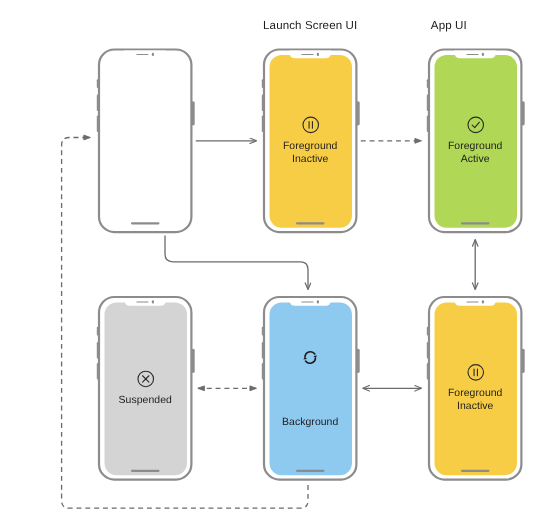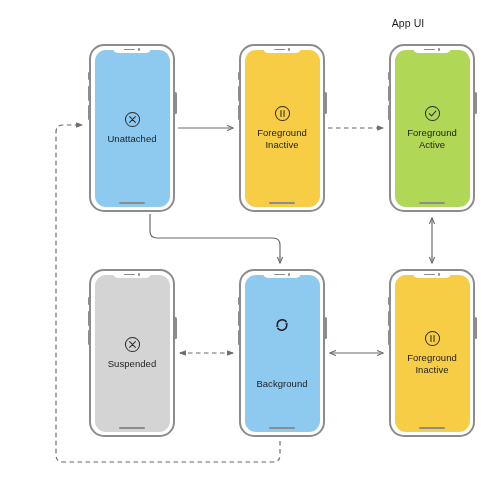--- a/index.html
+++ b/index.html
@@ -161,36 +161,28 @@
 
     <line x1="330" y1="353" x2="383" y2="353" stroke="#6b6b6b" stroke-width="1.2" marker-end="url(#ah)" marker-start="url(#ahr)"></line>
 
     <line x1="180" y1="353" x2="233" y2="353" stroke="#6b6b6b" stroke-width="1.2" stroke-dasharray="4.5 3.5" marker-end="url(#ahs)" marker-start="url(#ahsr)"></line>
 
     <path d="M150,214 L150,231 Q150,238 157,238 L273,238 Q280,238 280,245 L280,263" fill="none" stroke="#6b6b6b" stroke-width="1.2" marker-end="url(#ah)"></path>
 
     <path d="M280,441 L280,455 Q280,462 273,462 L63,462 Q56,462 56,455 L56,132 Q56,125 63,125 L82,125" fill="none" stroke="#6b6b6b" stroke-width="1.2" stroke-dasharray="4.5 3.5" marker-end="url(#ahs)"></path>
   </svg>
 
+  <div class="col-header" style="left:282px; top:17px;">Launch Screen UI</div>
   <div class="col-header" style="left:408px; top:17px;">App UI</div>
 
   <div class="phone" style="left:89px; top:44px;">
     <span class="btn-side btn-mute"></span>
     <span class="btn-side btn-volup"></span>
     <span class="btn-side btn-voldn"></span>
     <span class="btn-side btn-power"></span>
-    <div class="screen" style="background:#8ecaf0;">
-      <span class="state-icon">
-        <svg width="17" height="17" viewBox="0 0 20 20">
-          <circle cx="10" cy="10" r="8.3" fill="none" stroke="#2b2b2b" stroke-width="1.2"></circle>
-          <path d="M6.6,6.6 L13.4,13.4 M13.4,6.6 L6.6,13.4" stroke="#2b2b2b" stroke-width="1.2" stroke-linecap="round"></path>
-        </svg>
-      </span>
-      <div class="state-label">Unattached</div>
-    </div>
     <div class="notch">
       <span class="speaker"></span>
       <span class="cam"></span>
     </div>
     <div class="home-bar"></div>
   </div>
 
   <div class="phone" style="left:239px; top:44px;">
     <span class="btn-side btn-mute"></span>
     <span class="btn-side btn-volup"></span>

